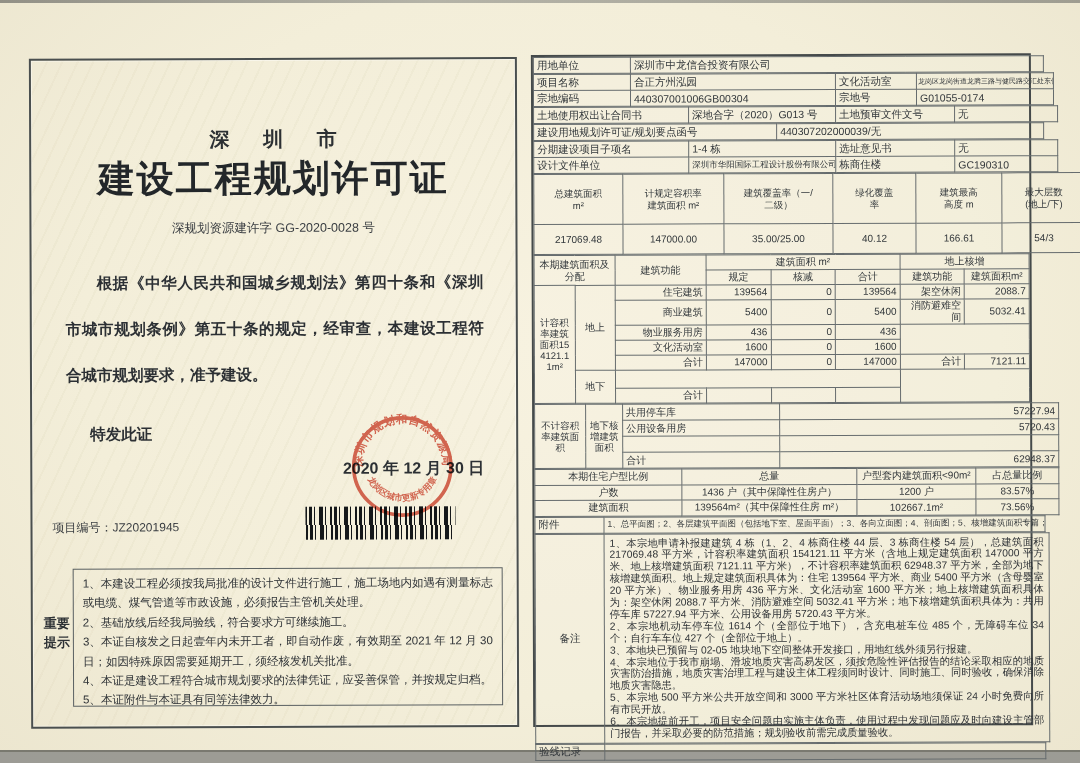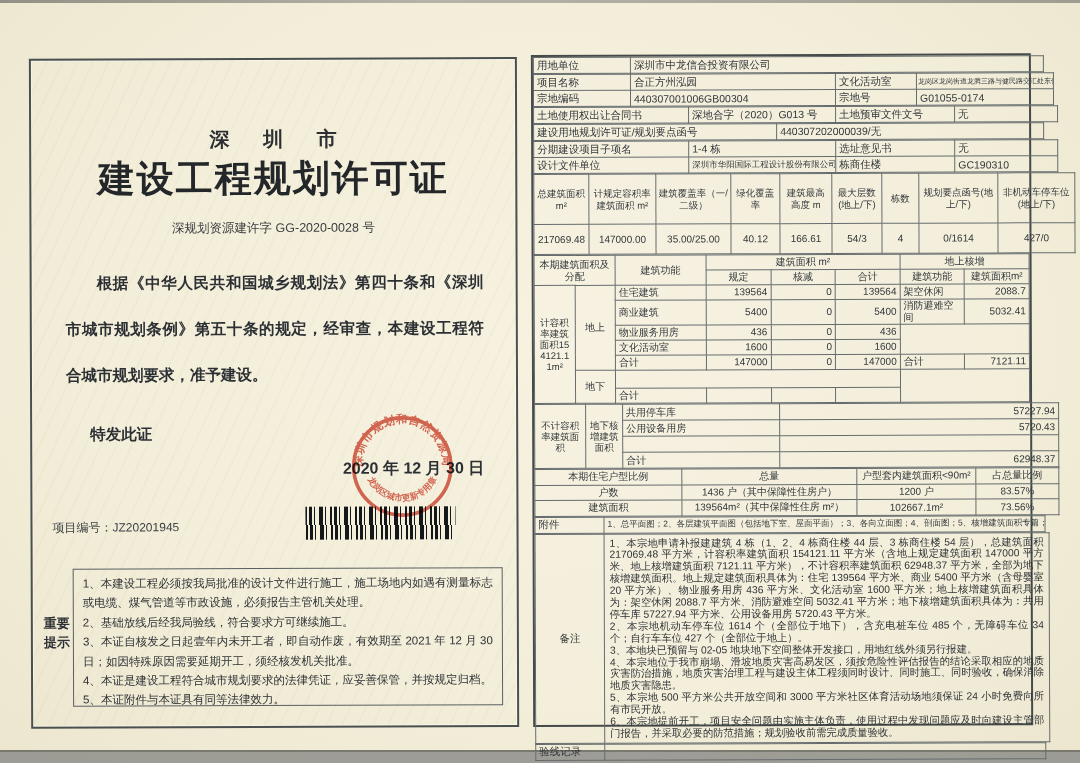--- a/index.html
+++ b/index.html
@@ -42,24 +42,24 @@
   
   .panel{position:absolute;left:532px;top:55px;width:500px;height:672px;border:2px solid #454a4a;box-sizing:border-box;background:rgba(255,255,255,.06);}
   table{border-collapse:collapse;table-layout:fixed;width:496px;}
   td{border:1px solid #666c6e;padding:0 3px;font-size:10.5px;color:#32373b;overflow:hidden;vertical-align:middle;}
   td.lbl{font-weight:500;}
   td.ctr{text-align:center;}
   td.rt{text-align:right;}
   td.tiny{font-size:7px;padding:0 1px;white-space:nowrap;}
   td.small{font-size:8.5px;white-space:nowrap;}
   .secA td{height:15px;}
-  .secB .hd td{height:49px;font-size:9.5px;line-height:11.5px;text-align:center;word-break:break-all;padding:0 2px;}
+  .secB .hd td{height:49px;font-size:9.5px;line-height:11.5px;text-align:center;word-break:break-all;padding:0 19px;}
   .secB .vl td{height:29px;text-align:center;word-break:break-all;font-size:10px;}
   .secC td{height:14px;text-align:center;word-break:break-all;font-size:10px;line-height:12px;}
-  .secC td.fn{text-align:left;}
+  .secC td.fn{text-align:right;}
   .secC td.num{text-align:right;}
   .secC td.vlabel{font-size:9.5px;line-height:11px;}
   .secD td{height:15px;font-size:10px;}
   .secD td.vlabel{text-align:center;word-break:break-all;font-size:9.5px;line-height:11px;}
   .secE td{height:14.5px;text-align:center;font-size:10px;}
   .secF td{height:15px;}
   .secG td{vertical-align:middle;}
   .secH td{height:15px;}
   .remarks{font-size:10.3px;line-height:11.9px;text-align:justify;color:#2e3236;}
   .remarks div{margin:0;}

